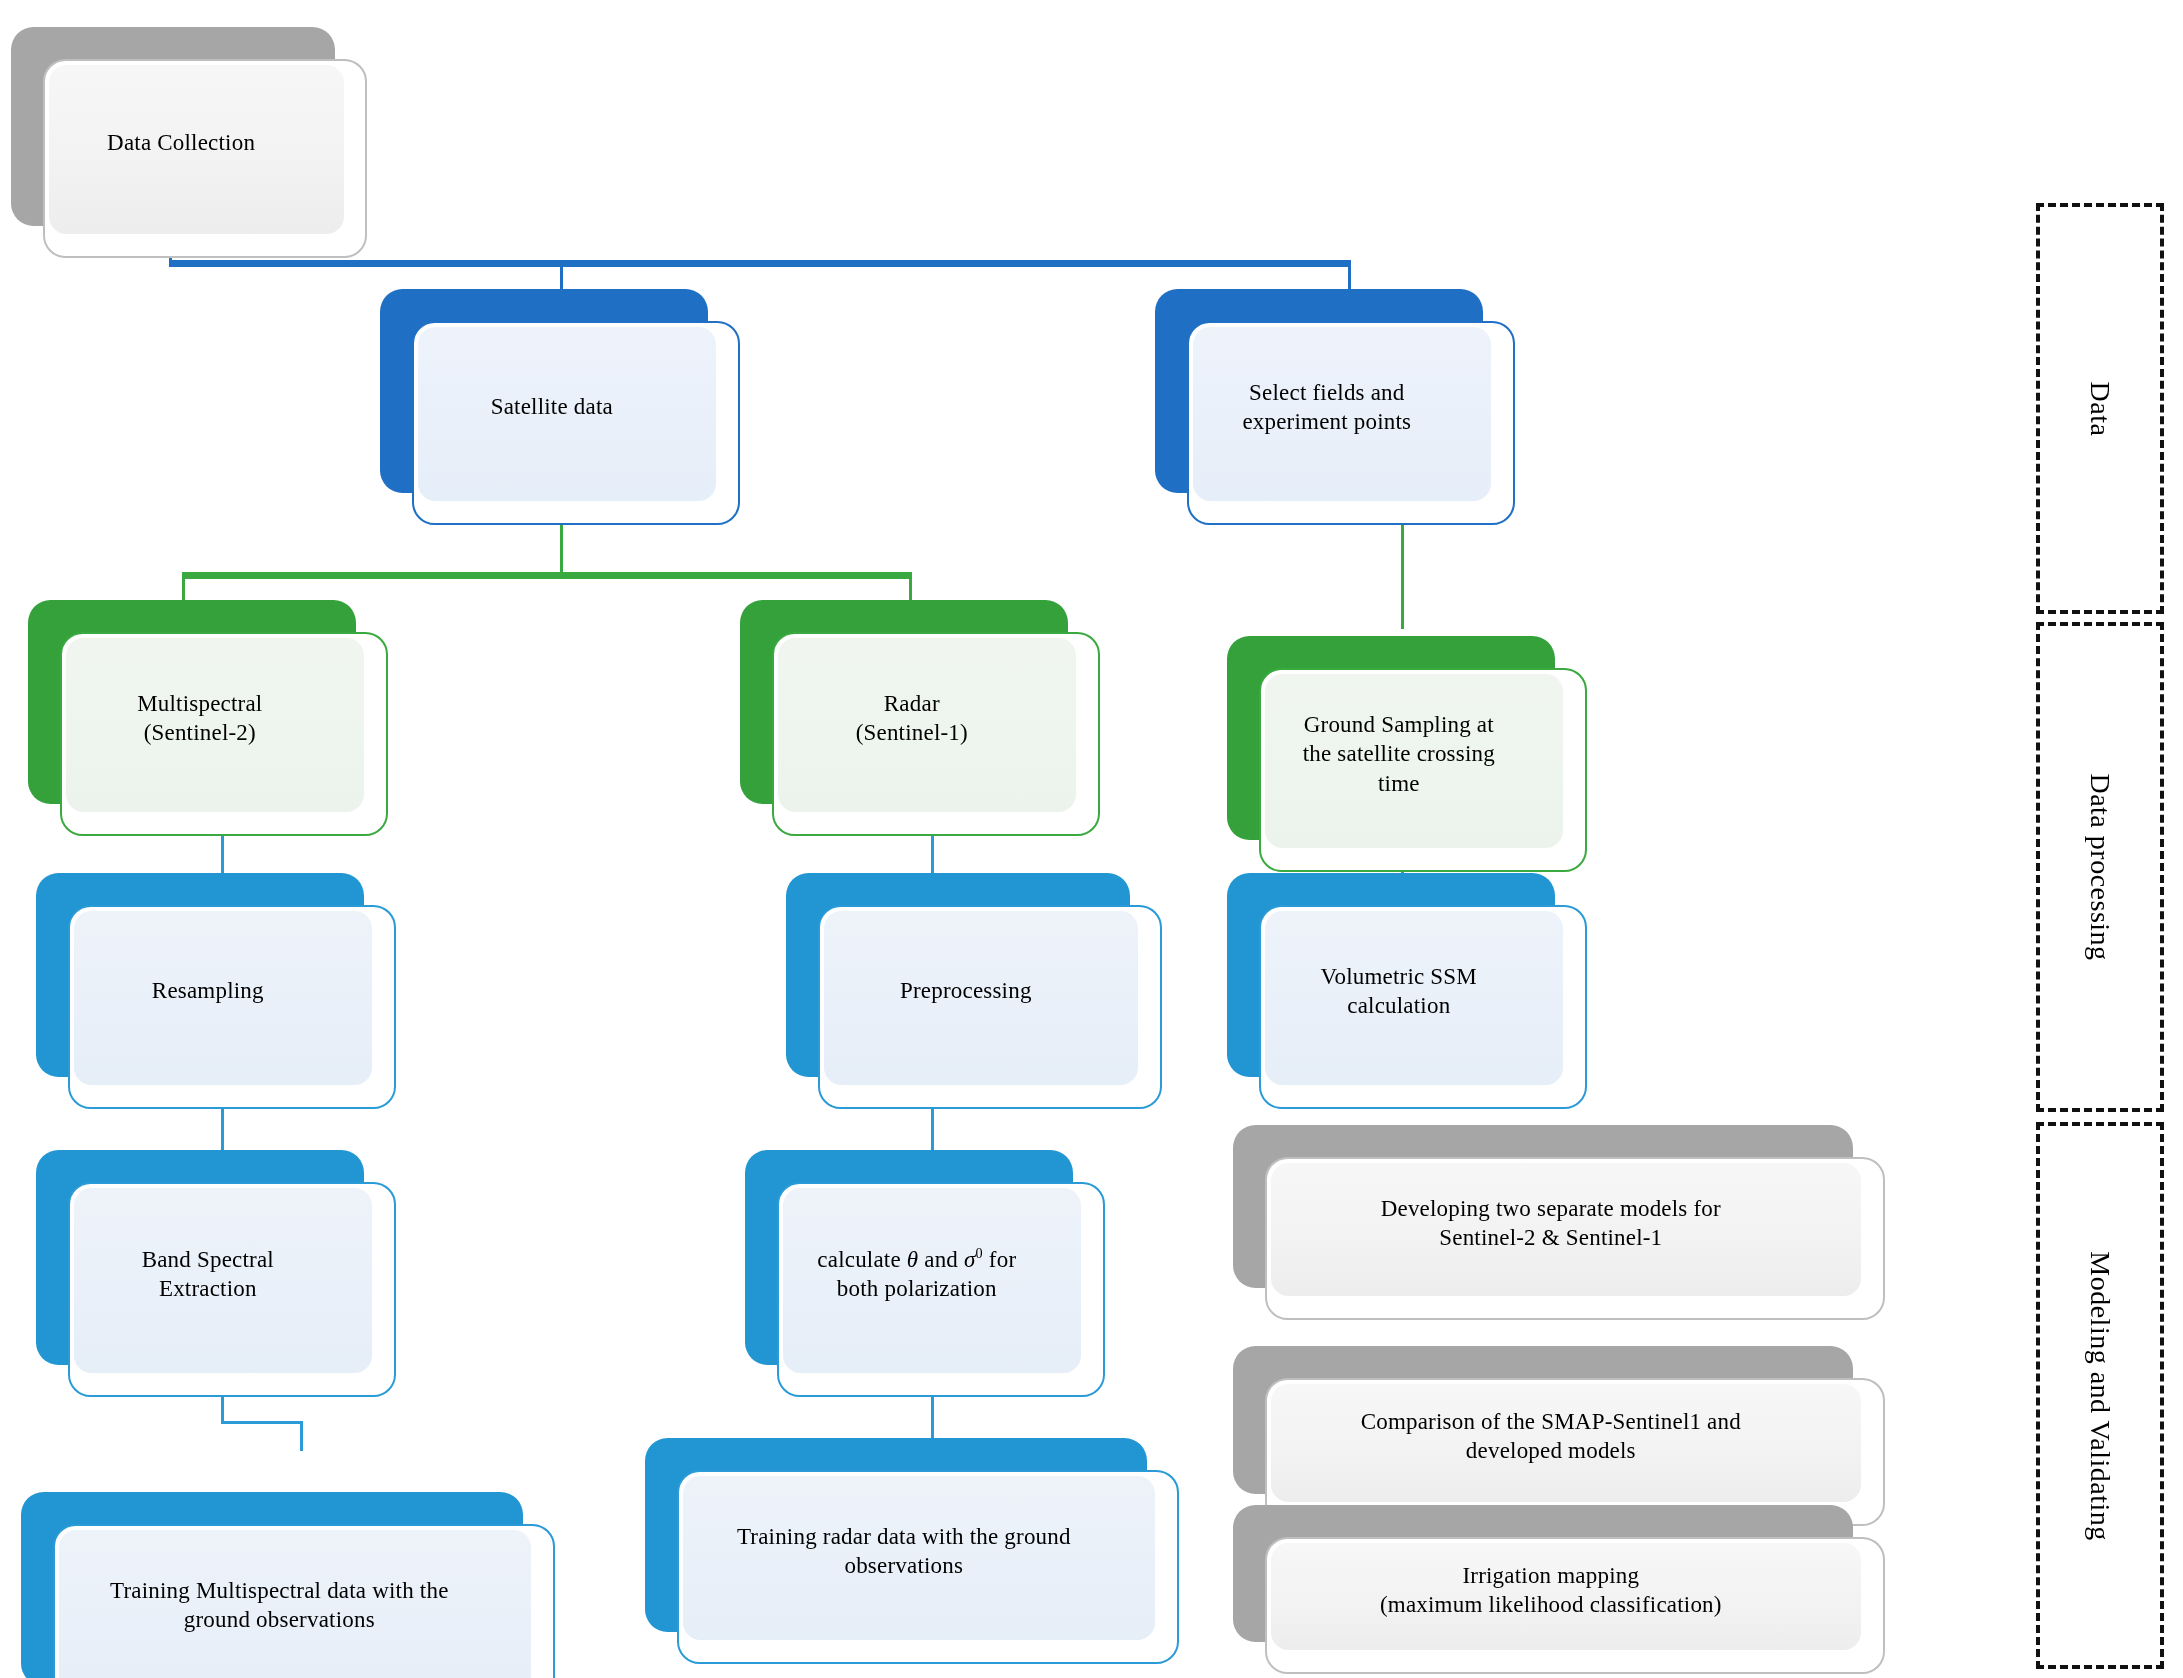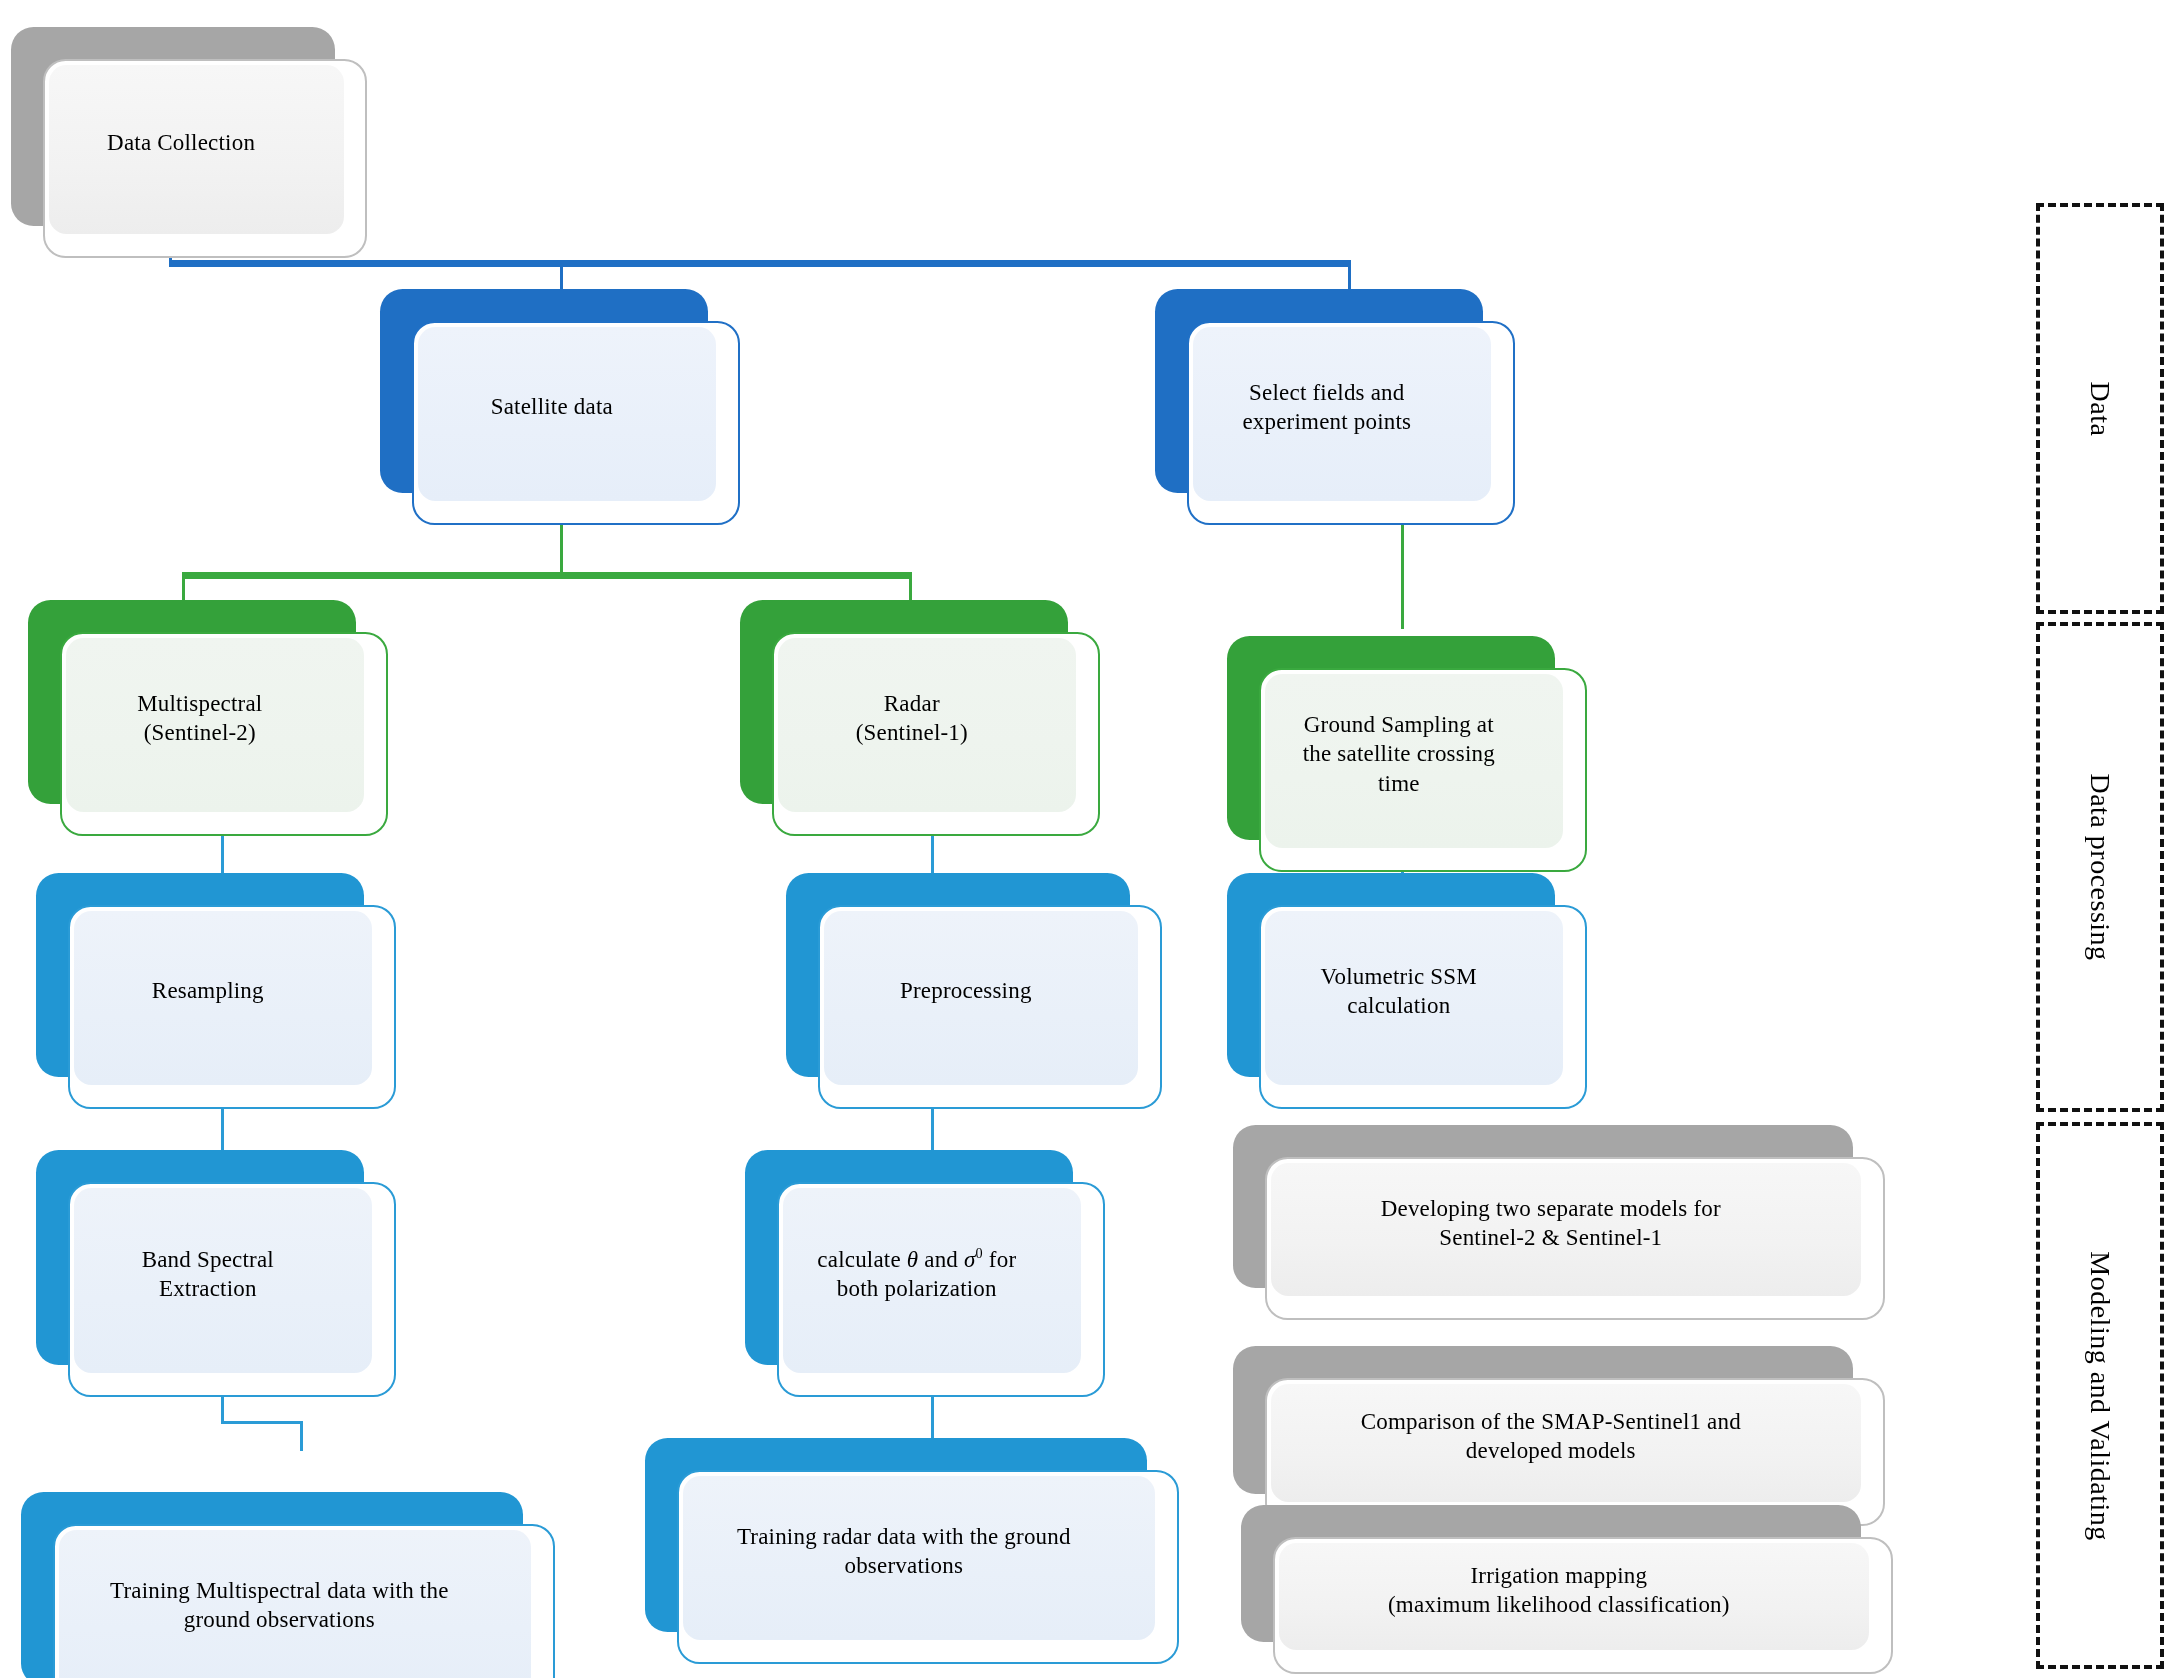--- a/index.html
+++ b/index.html
@@ -245,21 +245,21 @@
   </div>
 
   <div class="node n-grey" style="left:1233px;top:1346px;width:652px;height:180px;">
     <div class="plate"></div>
     <div class="card"></div>
     <div class="fill" style="left:38px;top:38px;"></div>
     <div class="label">Comparison of the SMAP-Sentinel1  and
 developed models</div>
   </div>
 
-  <div class="node n-grey" style="left:1233px;top:1505px;width:652px;height:169px;margin-left:8px;">
+  <div class="node n-grey" style="left:1233px;top:1505px;width:652px;height:169px;">
     <div class="plate"></div>
     <div class="card"></div>
     <div class="fill" style="left:38px;top:38px;"></div>
     <div class="label">Irrigation  mapping
 (maximum  likelihood classification)</div>
   </div>
 
   <div class="stage" style="left:2036px;top:203px;width:128px;height:411px;">
     <div class="slabel">Data</div>
   </div>

